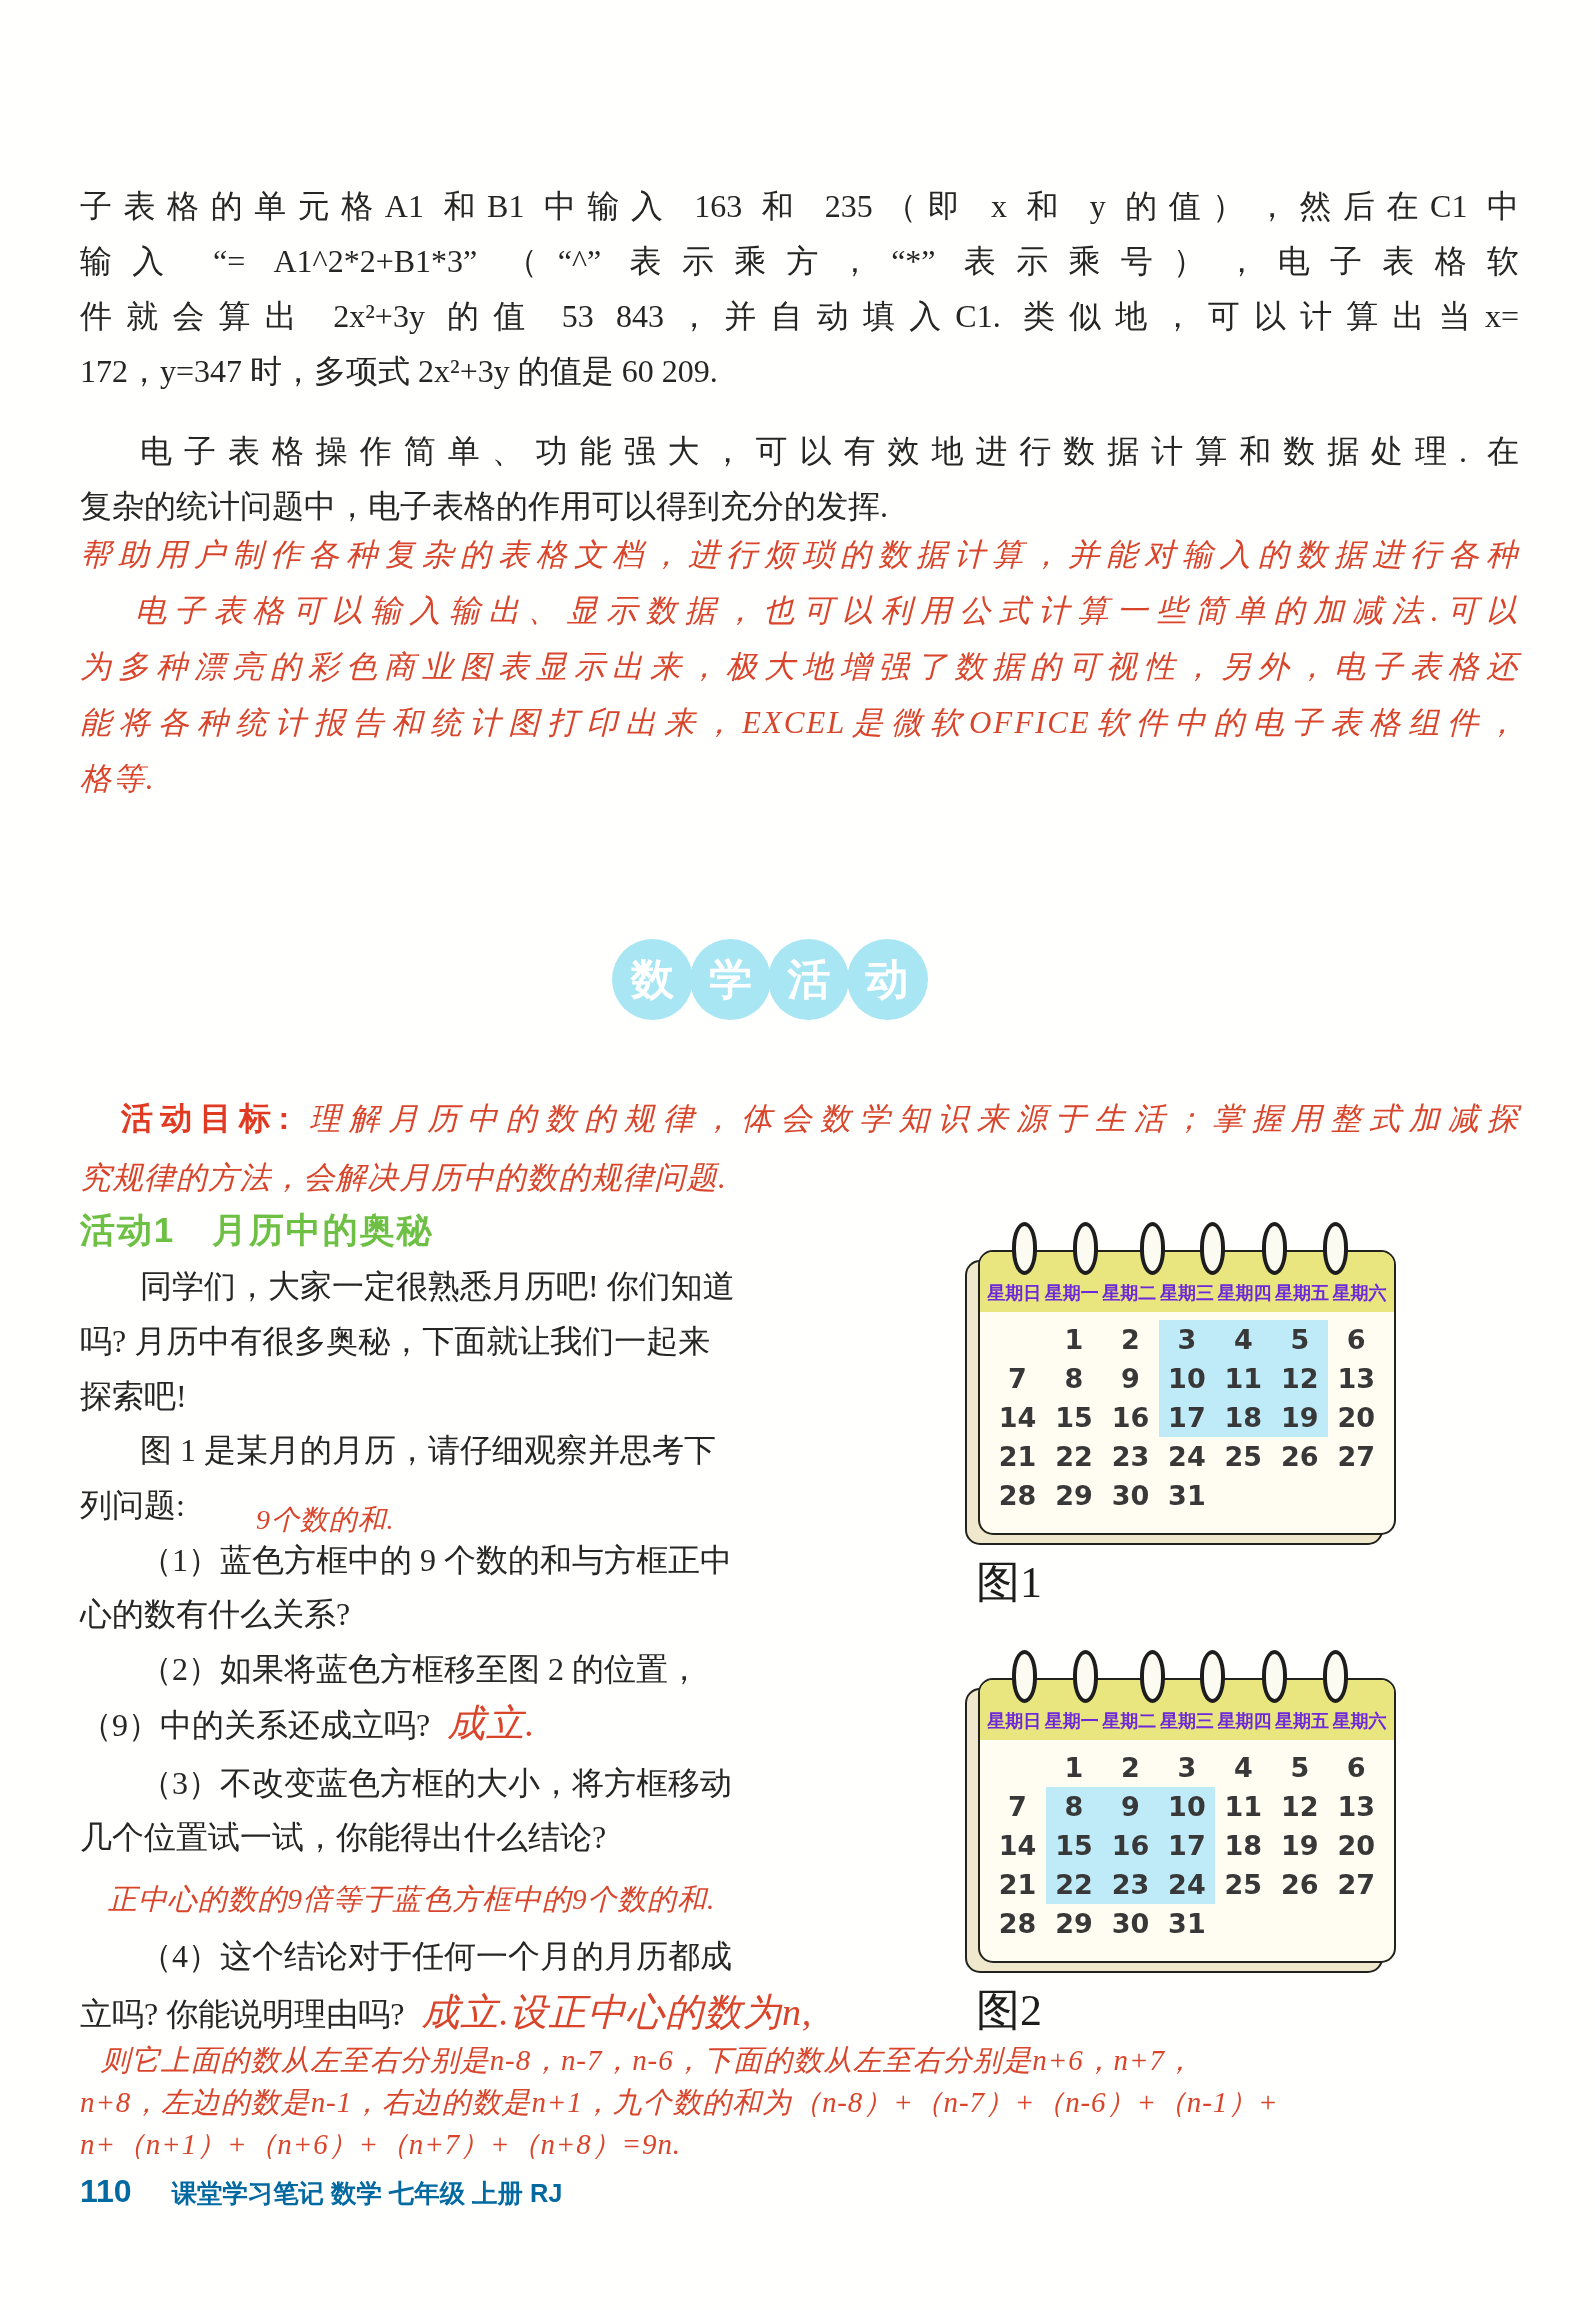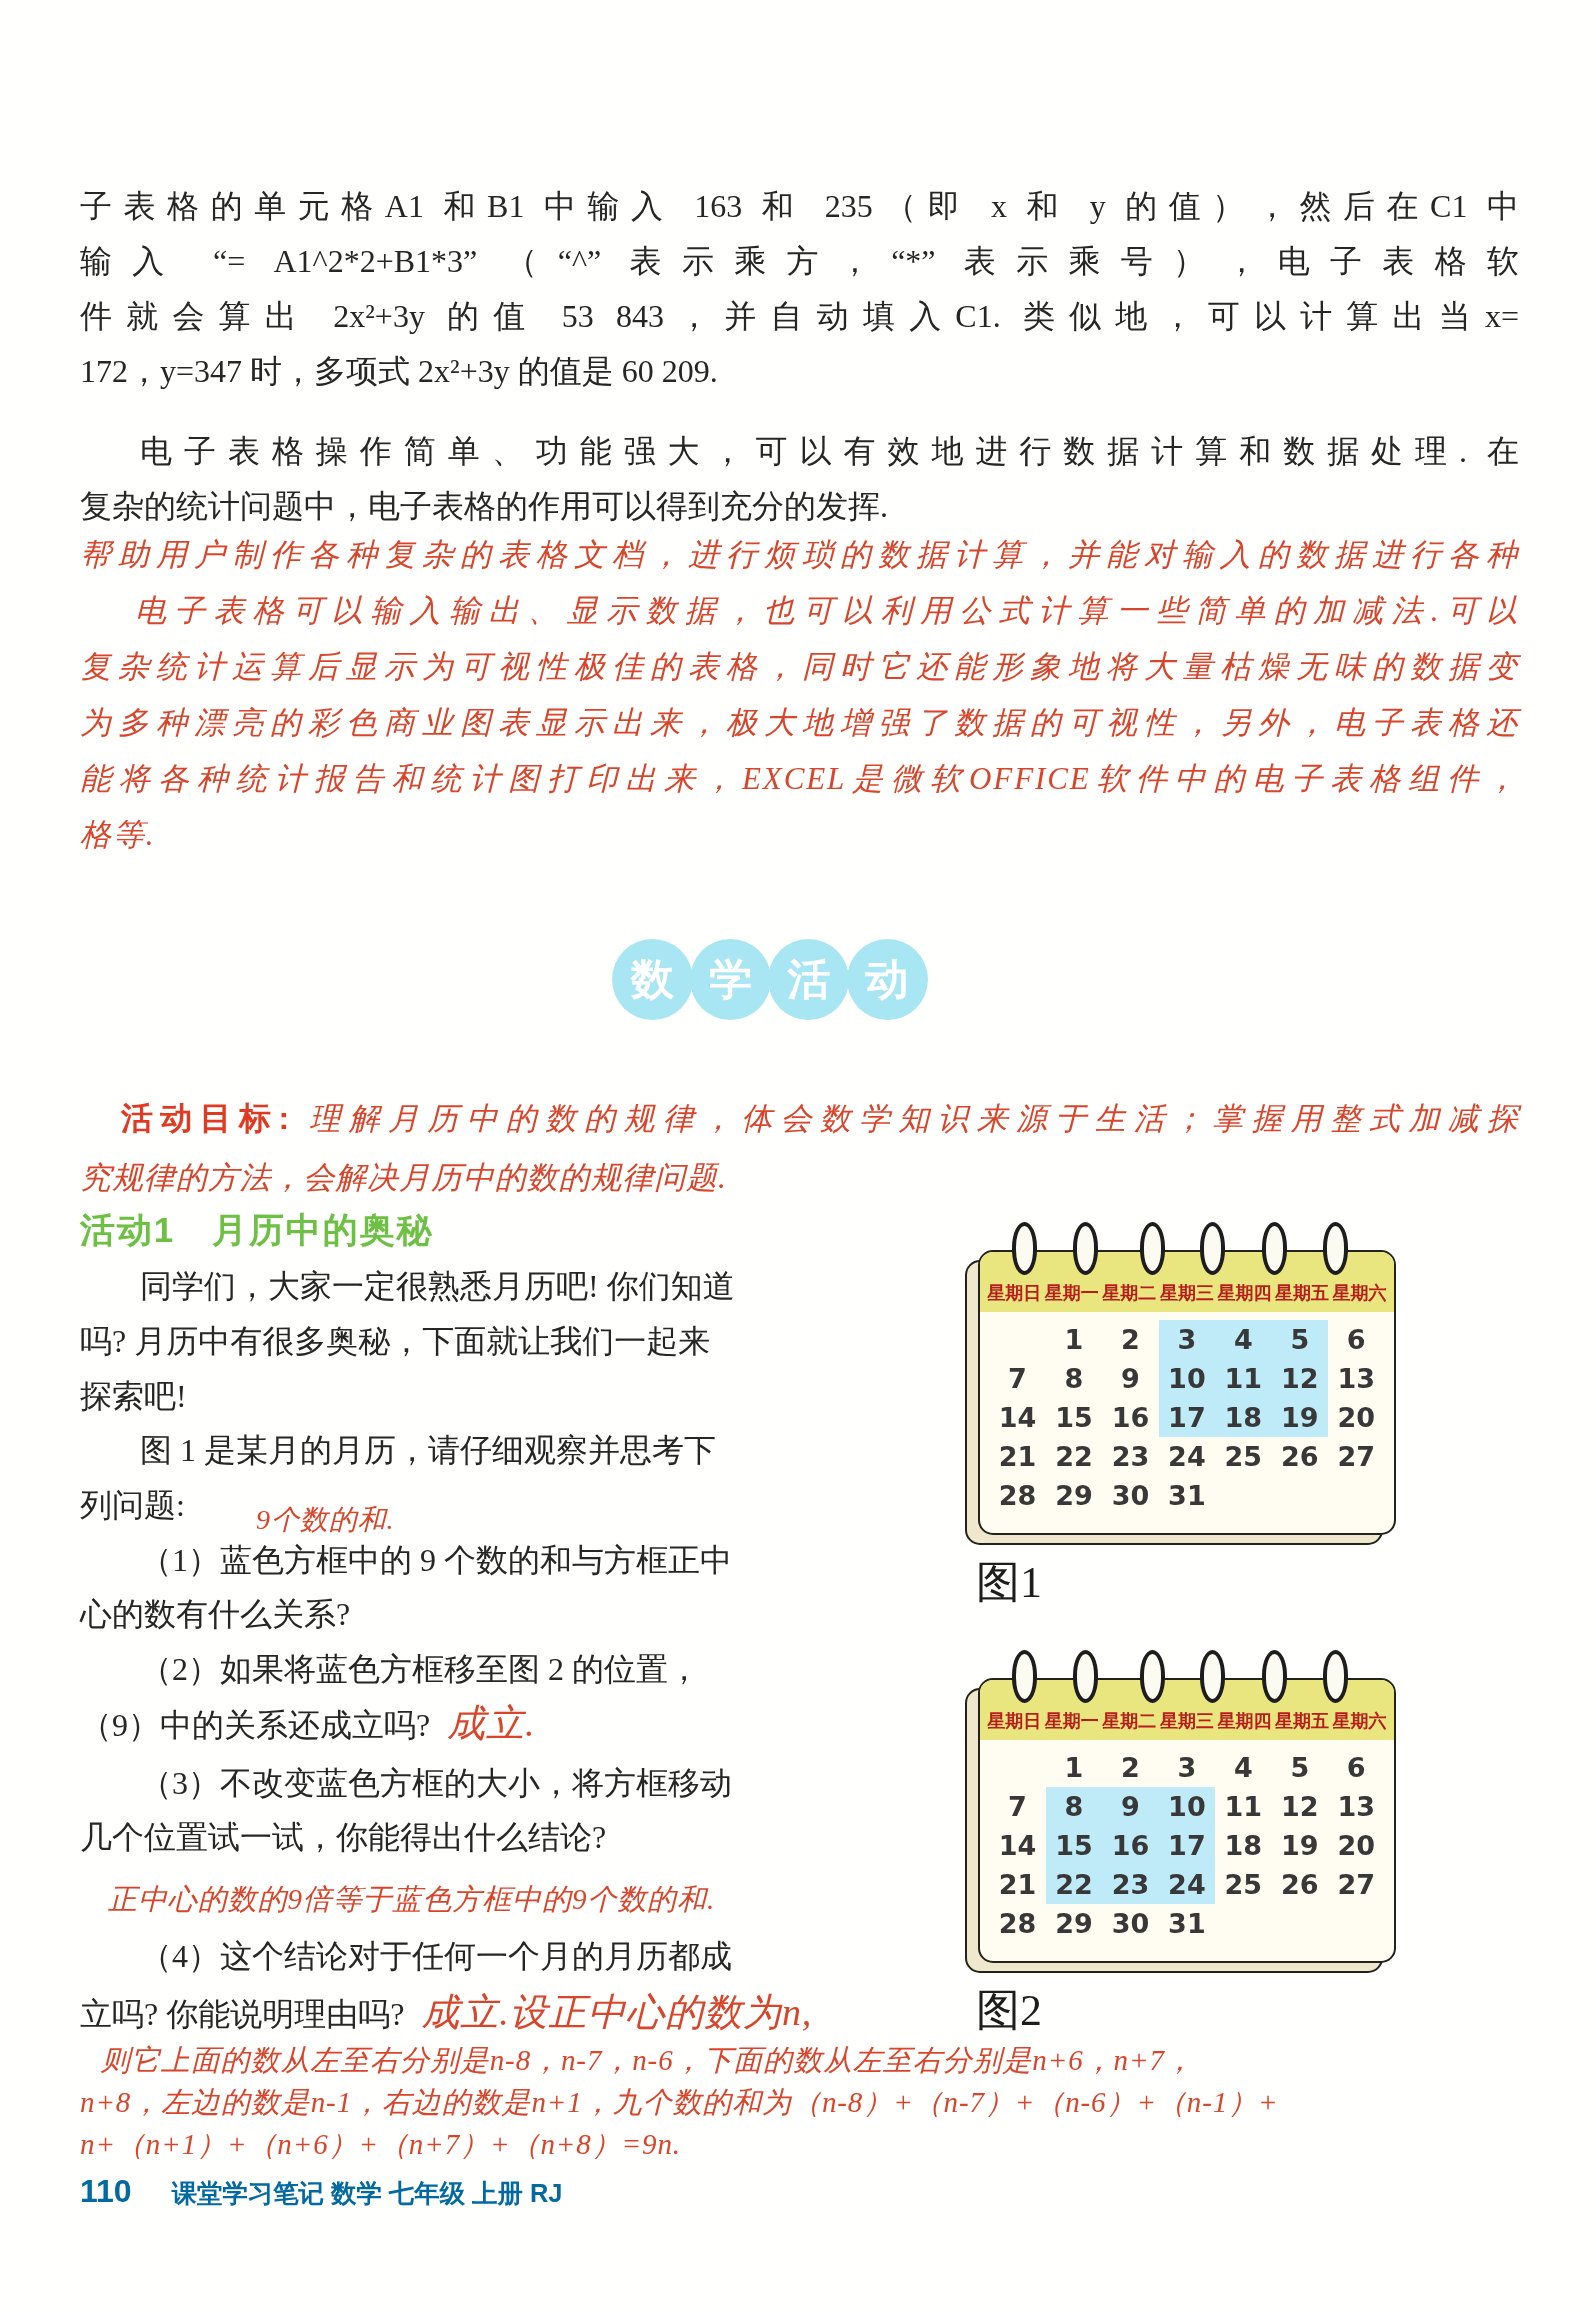--- a/index.html
+++ b/index.html
@@ -42,21 +42,21 @@
   .note-line{font-size:28px;letter-spacing:0.9px;}
 
   
   .calendar{position:absolute;width:422px;height:377px;}
   .cal-back{position:absolute;left:-11.3px;top:38px;width:414px;height:281px;
     border:2.8px solid #23231d;border-radius:15px;background:#efe8cc;}
   .cal-pad{position:absolute;left:1.9px;top:28px;width:414px;height:281px;
     border:2.8px solid #23231d;border-radius:15px;background:#fffdf2;overflow:hidden;z-index:1;}
   .cal-head{height:60px;background:#e9e67f;display:flex;align-items:flex-end;
     padding:0 5.6px 6.6px 5.6px;box-sizing:border-box;}
-  .wd{flex:1;text-align:center;font-weight:bold;font-size:18px;color:#b91c1c;
+  .wd{flex:1;text-align:center;font-weight:bold;font-size:18px;color:#6d28d9;
     font-family:"Liberation Sans","DejaVu Sans",sans-serif;}
   .cal-grid{display:grid;grid-template-columns:repeat(7,1fr);padding:7.5px 9.4px 0 9.4px;}
   .cell{height:39px;display:flex;align-items:center;justify-content:center;
     font-family:"DejaVu Sans","Liberation Sans",sans-serif;font-size:27px;font-weight:600;color:#383838;}
   .cell.hl{background:#bfeaf8;}
   .rings{position:absolute;left:0;top:0;width:422px;height:56px;z-index:2;}
   .ring{position:absolute;top:0;width:24.5px;height:53px;border:4.7px solid #1d1d1d;
     border-radius:13px/26px;background:#fcfbf1;box-sizing:border-box;}
   .ring:nth-child(1){left:36px;}  .ring:nth-child(2){left:97px;}
   .ring:nth-child(3){left:164px;} .ring:nth-child(4){left:224px;}
@@ -82,21 +82,20 @@
   </div>
 
   <div id="para2" class="blk print">
     <div class="row stretch ind">电子表格操作简单、功能强大，可以有效地进行数据计算和数据处理. 在</div>
     <div class="row">复杂的统计问题中，电子表格的作用可以得到充分的发挥.</div>
   </div>
 
   <div id="rednote" class="blk hand">
     <div class="row stretch">帮助用户制作各种复杂的表格文档，进行烦琐的数据计算，并能对输入的数据进行各种</div>
     <div class="row stretch ind">电子表格可以输入输出、显示数据，也可以利用公式计算一些简单的加减法.可以</div>
-    <div class="row stretch">复杂统计运算后显示为可视性极佳的表格，同时它还能形象地将大量枯燥无味的数据变</div>
     <div class="row stretch">为多种漂亮的彩色商业图表显示出来，极大地增强了数据的可视性，另外，电子表格还</div>
     <div class="row stretch">能将各种统计报告和统计图打印出来，EXCEL是微软OFFICE软件中的电子表格组件，</div>
     <div class="row">格等.</div>
   </div>
 
   <div id="badge">
     <div class="badge-circle">数</div>
     <div class="badge-circle">学</div>
     <div class="badge-circle">活</div>
     <div class="badge-circle">动</div>

